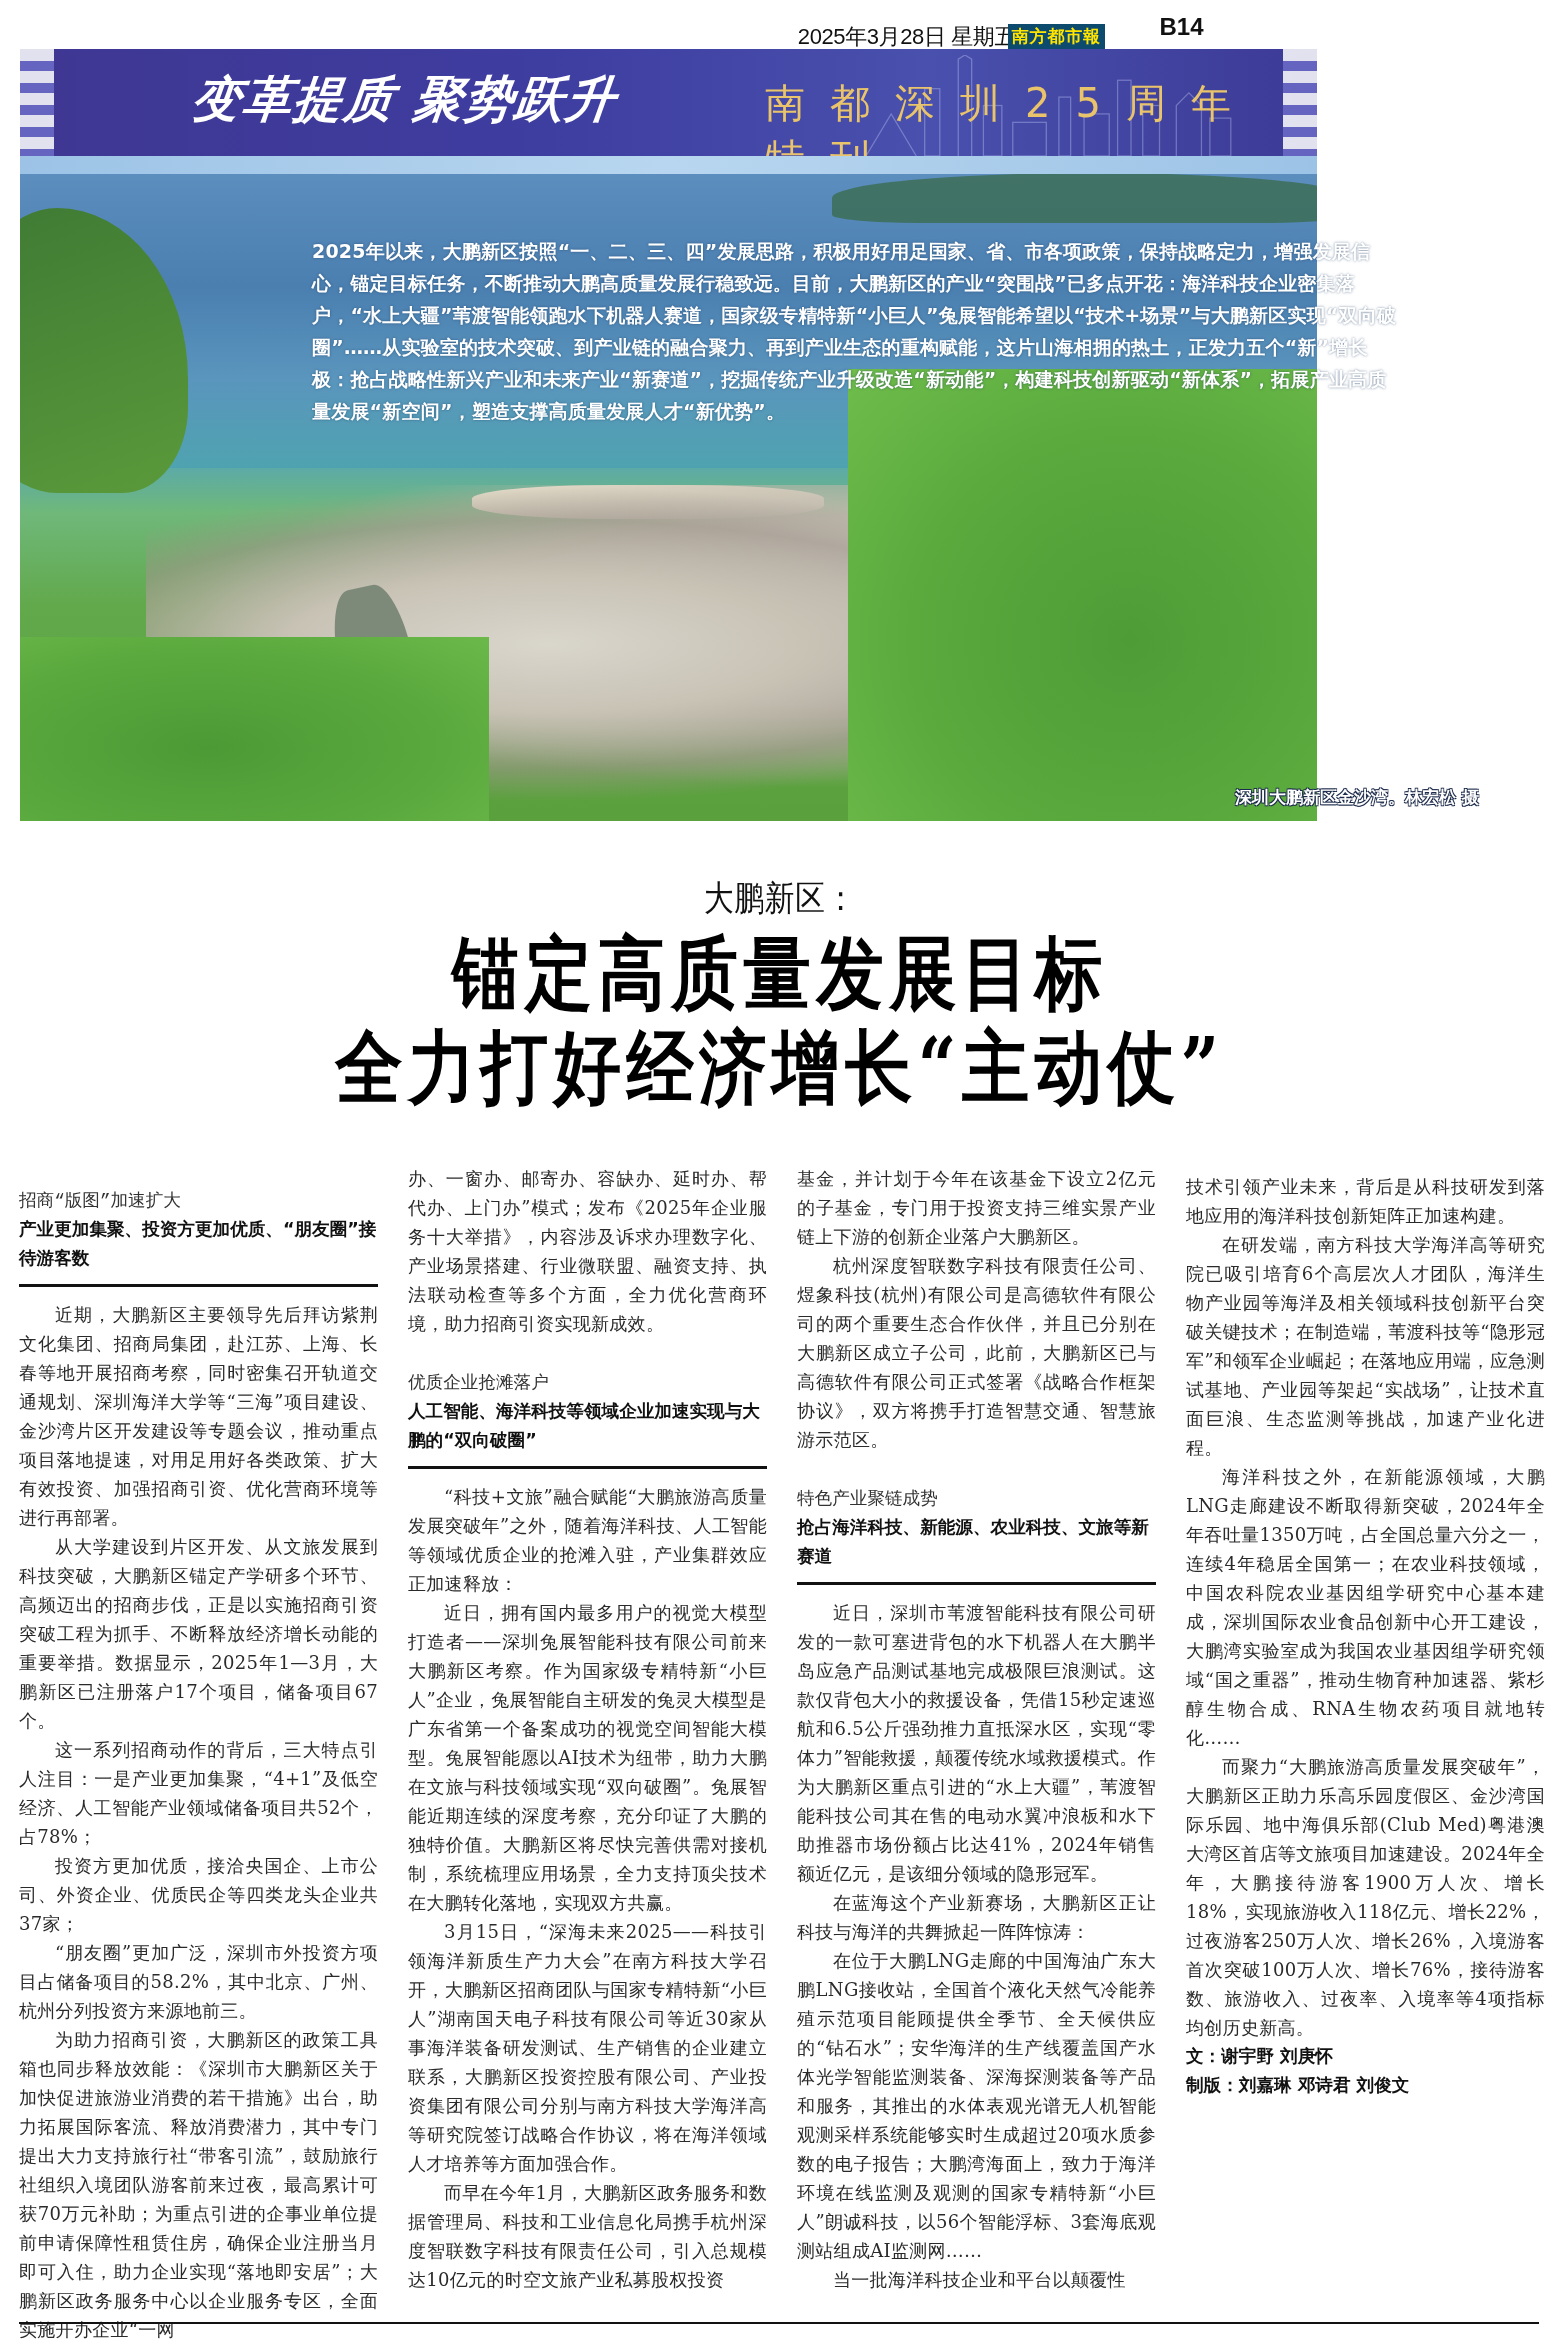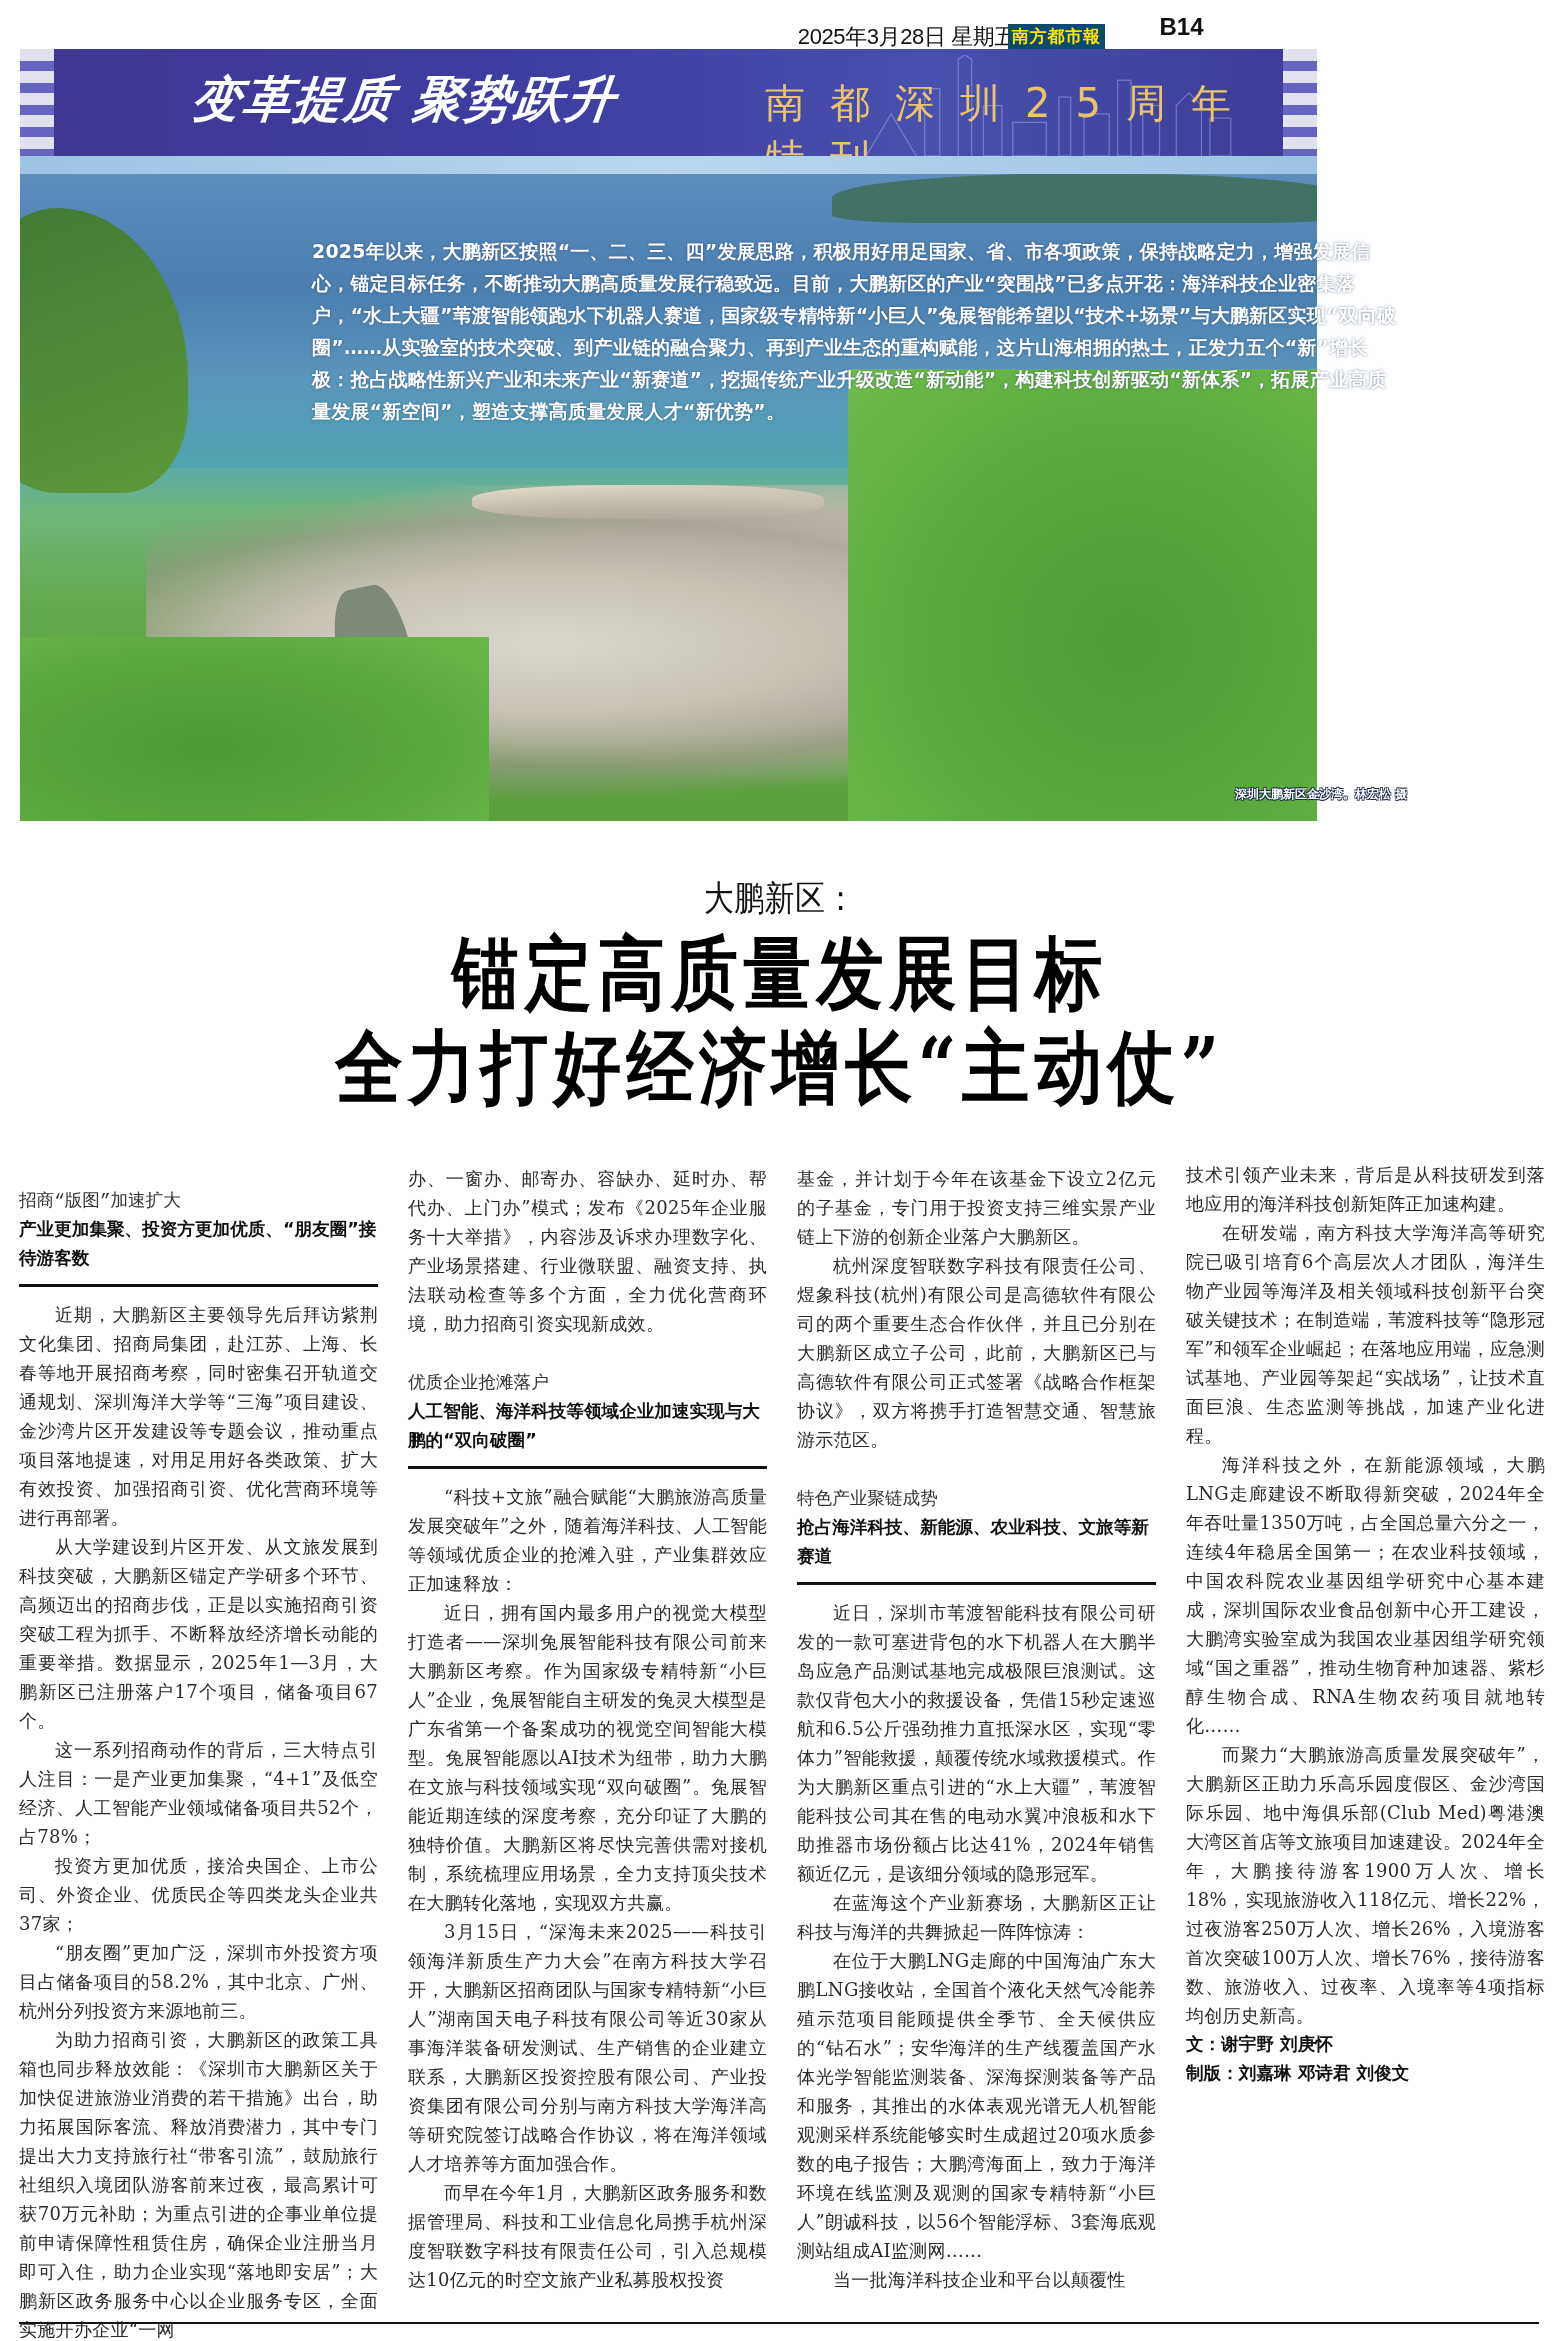--- a/index.html
+++ b/index.html
@@ -31,21 +31,21 @@
   .banner .edge-l, .banner .edge-r { position: absolute; top: 0; width: 34px; height: 107px; background: repeating-linear-gradient(180deg, #ffffff 0 11.7px, #6c6cc8 11.7px 22px); opacity: .85; }
   .banner .edge-l { left: 0; }
   .banner .edge-r { right: 0; }
   .banner .slogan { position: absolute; left: 172px; top: 18.4px; font-family: "DejaVu Sans", sans-serif; font-weight: bold; font-style: italic; color: #ffffff; font-size: 49px; letter-spacing: 1.7px; transform: skewX(-6deg); }
   .banner .special { position: absolute; left: 745px; top: 27px; font-family: "DejaVu Sans", sans-serif; color: #e9c46a; font-size: 40px; letter-spacing: 25px; }
   .banner .skyline { position: absolute; left: 846px; bottom: 0; width: 369px; height: 101px; opacity: .35; }
   .banner-strip { position: absolute; top: 156px; left: 20px; width: 1297px; height: 18.4px; background: linear-gradient(90deg,#9cc3e6,#b8d6ef,#9cc3e6); }
 
   
   .lede { position: absolute; left: 312px; top: 235px; width: 1093px; color: #ffffff; font-family: "DejaVu Sans", sans-serif; font-weight: bold; font-size: 19px; line-height: 32px; text-shadow: 0 0 2.5px rgba(20,50,90,.6); letter-spacing: 0.2px; }
-  .caption { position: absolute; left: 1235px; top: 786px; font-family: "DejaVu Sans", sans-serif; font-size: 12px; font-weight: bold; color: #ffffff; text-shadow: -0.8px -0.8px 0 #1b2a4a, 0.8px -0.8px 0 #1b2a4a, -0.8px 0.8px 0 #1b2a4a, 0.8px 0.8px 0 #1b2a4a; }
+  .caption { position: absolute; left: 1235px; top: 786px; font-family: "DejaVu Sans", sans-serif; font-size: 17px; font-weight: bold; color: #ffffff; text-shadow: -0.8px -0.8px 0 #1b2a4a, 0.8px -0.8px 0 #1b2a4a, -0.8px 0.8px 0 #1b2a4a, 0.8px 0.8px 0 #1b2a4a; }
 
   
   .kicker { position: absolute; top: 875px; left: 0; width: 1560px; text-align: center; font-family: "DejaVu Sans", sans-serif; font-size: 35px; color: #111; letter-spacing: 0.8px; transform: scaleX(.85); }
   .headline { position: absolute; left: 0; width: 1560px; text-align: center; font-family: "DejaVu Serif", serif; font-weight: bold; color: #000; letter-spacing: 6.7px; }
   .headline.h1 { top: 921px; font-size: 80px; transform: scaleX(.84); }
   .headline.h2 { top: 1015px; font-size: 80px; transform: scaleX(.84); }
 
   
   .columns { position: absolute; top: 1156px; left: 19px; width: 1520px; height: 1131px; }
   .col { position: absolute; top: 0; width: 359px; height: 1131px; }
@@ -145,21 +145,21 @@
       <div class="sub">特色产业聚链成势</div>
       <div class="main">抢占海洋科技、新能源、农业科技、文旅等新赛道</div>
     </div>
     <p>近日，深圳市苇渡智能科技有限公司研发的一款可塞进背包的水下机器人在大鹏半岛应急产品测试基地完成极限巨浪测试。这款仅背包大小的救援设备，凭借15秒定速巡航和6.5公斤强劲推力直抵深水区，实现“零体力”智能救援，颠覆传统水域救援模式。作为大鹏新区重点引进的“水上大疆”，苇渡智能科技公司其在售的电动水翼冲浪板和水下助推器市场份额占比达41%，2024年销售额近亿元，是该细分领域的隐形冠军。</p>
     <p>在蓝海这个产业新赛场，大鹏新区正让科技与海洋的共舞掀起一阵阵惊涛：</p>
     <p>在位于大鹏LNG走廊的中国海油广东大鹏LNG接收站，全国首个液化天然气冷能养殖示范项目能顾提供全季节、全天候供应的“钻石水”；安华海洋的生产线覆盖国产水体光学智能监测装备、深海探测装备等产品和服务，其推出的水体表观光谱无人机智能观测采样系统能够实时生成超过20项水质参数的电子报告；大鹏湾海面上，致力于海洋环境在线监测及观测的国家专精特新“小巨人”朗诚科技，以56个智能浮标、3套海底观测站组成AI监测网……</p>
     <p>当一批海洋科技企业和平台以颠覆性</p>
   </div>
 
   <div class="col c4">
-    <p class="cont" style="margin-top:4px">技术引领产业未来，背后是从科技研发到落地应用的海洋科技创新矩阵正加速构建。</p>
+    <p class="cont" style="margin-top:16px">技术引领产业未来，背后是从科技研发到落地应用的海洋科技创新矩阵正加速构建。</p>
     <p>在研发端，南方科技大学海洋高等研究院已吸引培育6个高层次人才团队，海洋生物产业园等海洋及相关领域科技创新平台突破关键技术；在制造端，苇渡科技等“隐形冠军”和领军企业崛起；在落地应用端，应急测试基地、产业园等架起“实战场”，让技术直面巨浪、生态监测等挑战，加速产业化进程。</p>
     <p>海洋科技之外，在新能源领域，大鹏LNG走廊建设不断取得新突破，2024年全年吞吐量1350万吨，占全国总量六分之一，连续4年稳居全国第一；在农业科技领域，中国农科院农业基因组学研究中心基本建成，深圳国际农业食品创新中心开工建设，大鹏湾实验室成为我国农业基因组学研究领域“国之重器”，推动生物育种加速器、紫杉醇生物合成、RNA生物农药项目就地转化……</p>
     <p>而聚力“大鹏旅游高质量发展突破年”，大鹏新区正助力乐高乐园度假区、金沙湾国际乐园、地中海俱乐部(Club Med)粤港澳大湾区首店等文旅项目加速建设。2024年全年，大鹏接待游客1900万人次、增长18%，实现旅游收入118亿元、增长22%，过夜游客250万人次、增长26%，入境游客首次突破100万人次、增长76%，接待游客数、旅游收入、过夜率、入境率等4项指标均创历史新高。</p>
     <div class="byline">文：谢宇野 刘庚怀</div>
     <div class="byline">制版：刘嘉琳 邓诗君 刘俊文</div>
   </div>
 </div>
 
 <div class="bottom-rule"></div>
 

